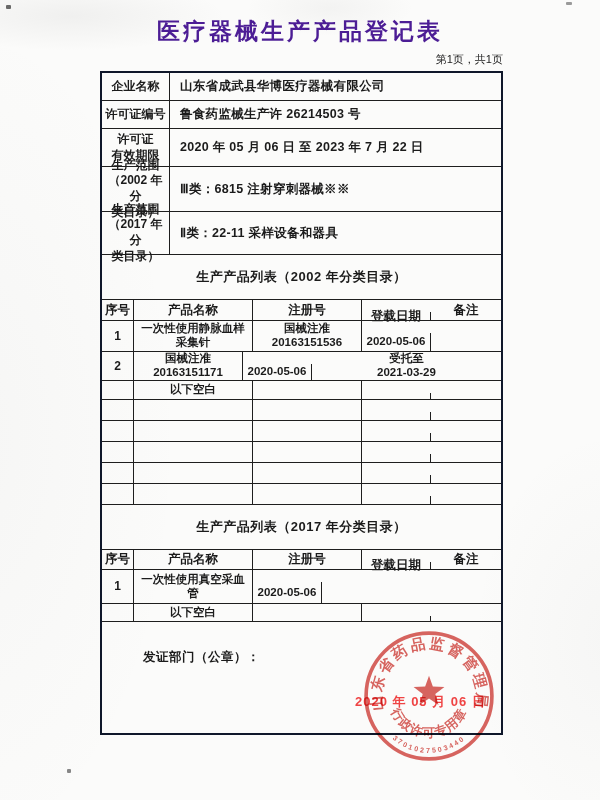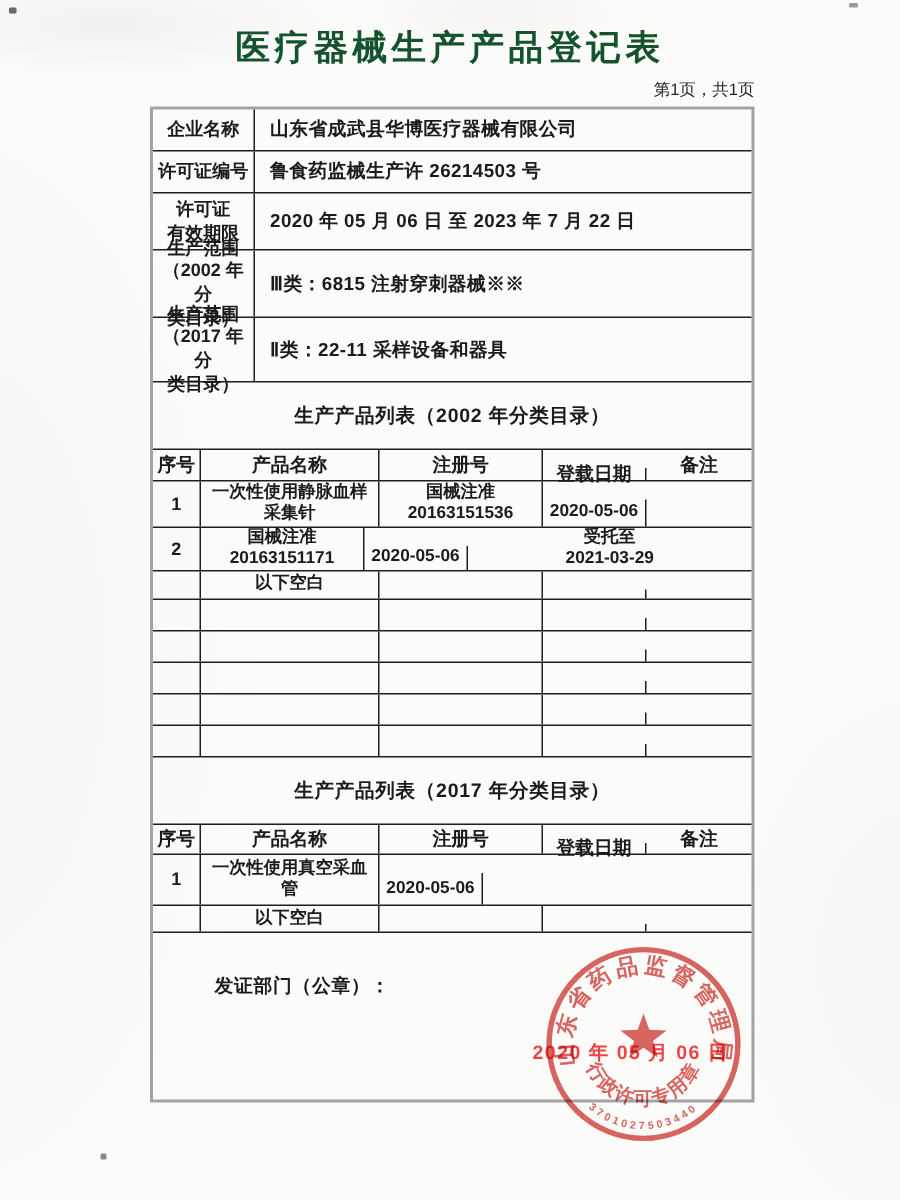--- a/index.html
+++ b/index.html
@@ -17,30 +17,30 @@
     overflow:hidden;
   }
   .speck { position:absolute; background:#3a3a3a; border-radius:1px; opacity:.75; }
   .speck.s1 { left:6px;  top:5px;  width:5px; height:4px; }
   .speck.s2 { left:566px; top:2px; width:6px; height:3px; opacity:.5; }
   .speck.s3 { left:67px; top:769px; width:4px; height:4px; opacity:.6; }
 
   .doc-title {
     position:absolute; top:16px; left:0; width:100%;
     text-align:center; font-family:"Liberation Serif", serif;
-    font-size:23px; font-weight:bold; letter-spacing:3px; color:#14532d;
+    font-size:23px; font-weight:bold; letter-spacing:3px; color:#4c1d95;
   }
   .page-indicator {
     position:absolute; top:52px; right:97px;
     font-size:11px; font-weight:normal; color:#222;
   }
 
   .form {
     position:absolute; left:100px; top:71px; width:403px;
-    border:2px solid #a3a3a3;
+    border:2px solid #0f172a;
     display:flex; flex-direction:column;
     background:transparent;
   }
   .row { display:flex; width:100%; border-bottom:1.5px solid #1e1e1e; }
   .row.last { border-bottom:none; }
 
   
   .info-label {
     width:68px; border-right:1.5px solid #1e1e1e;
     display:flex; align-items:center; justify-content:center;

